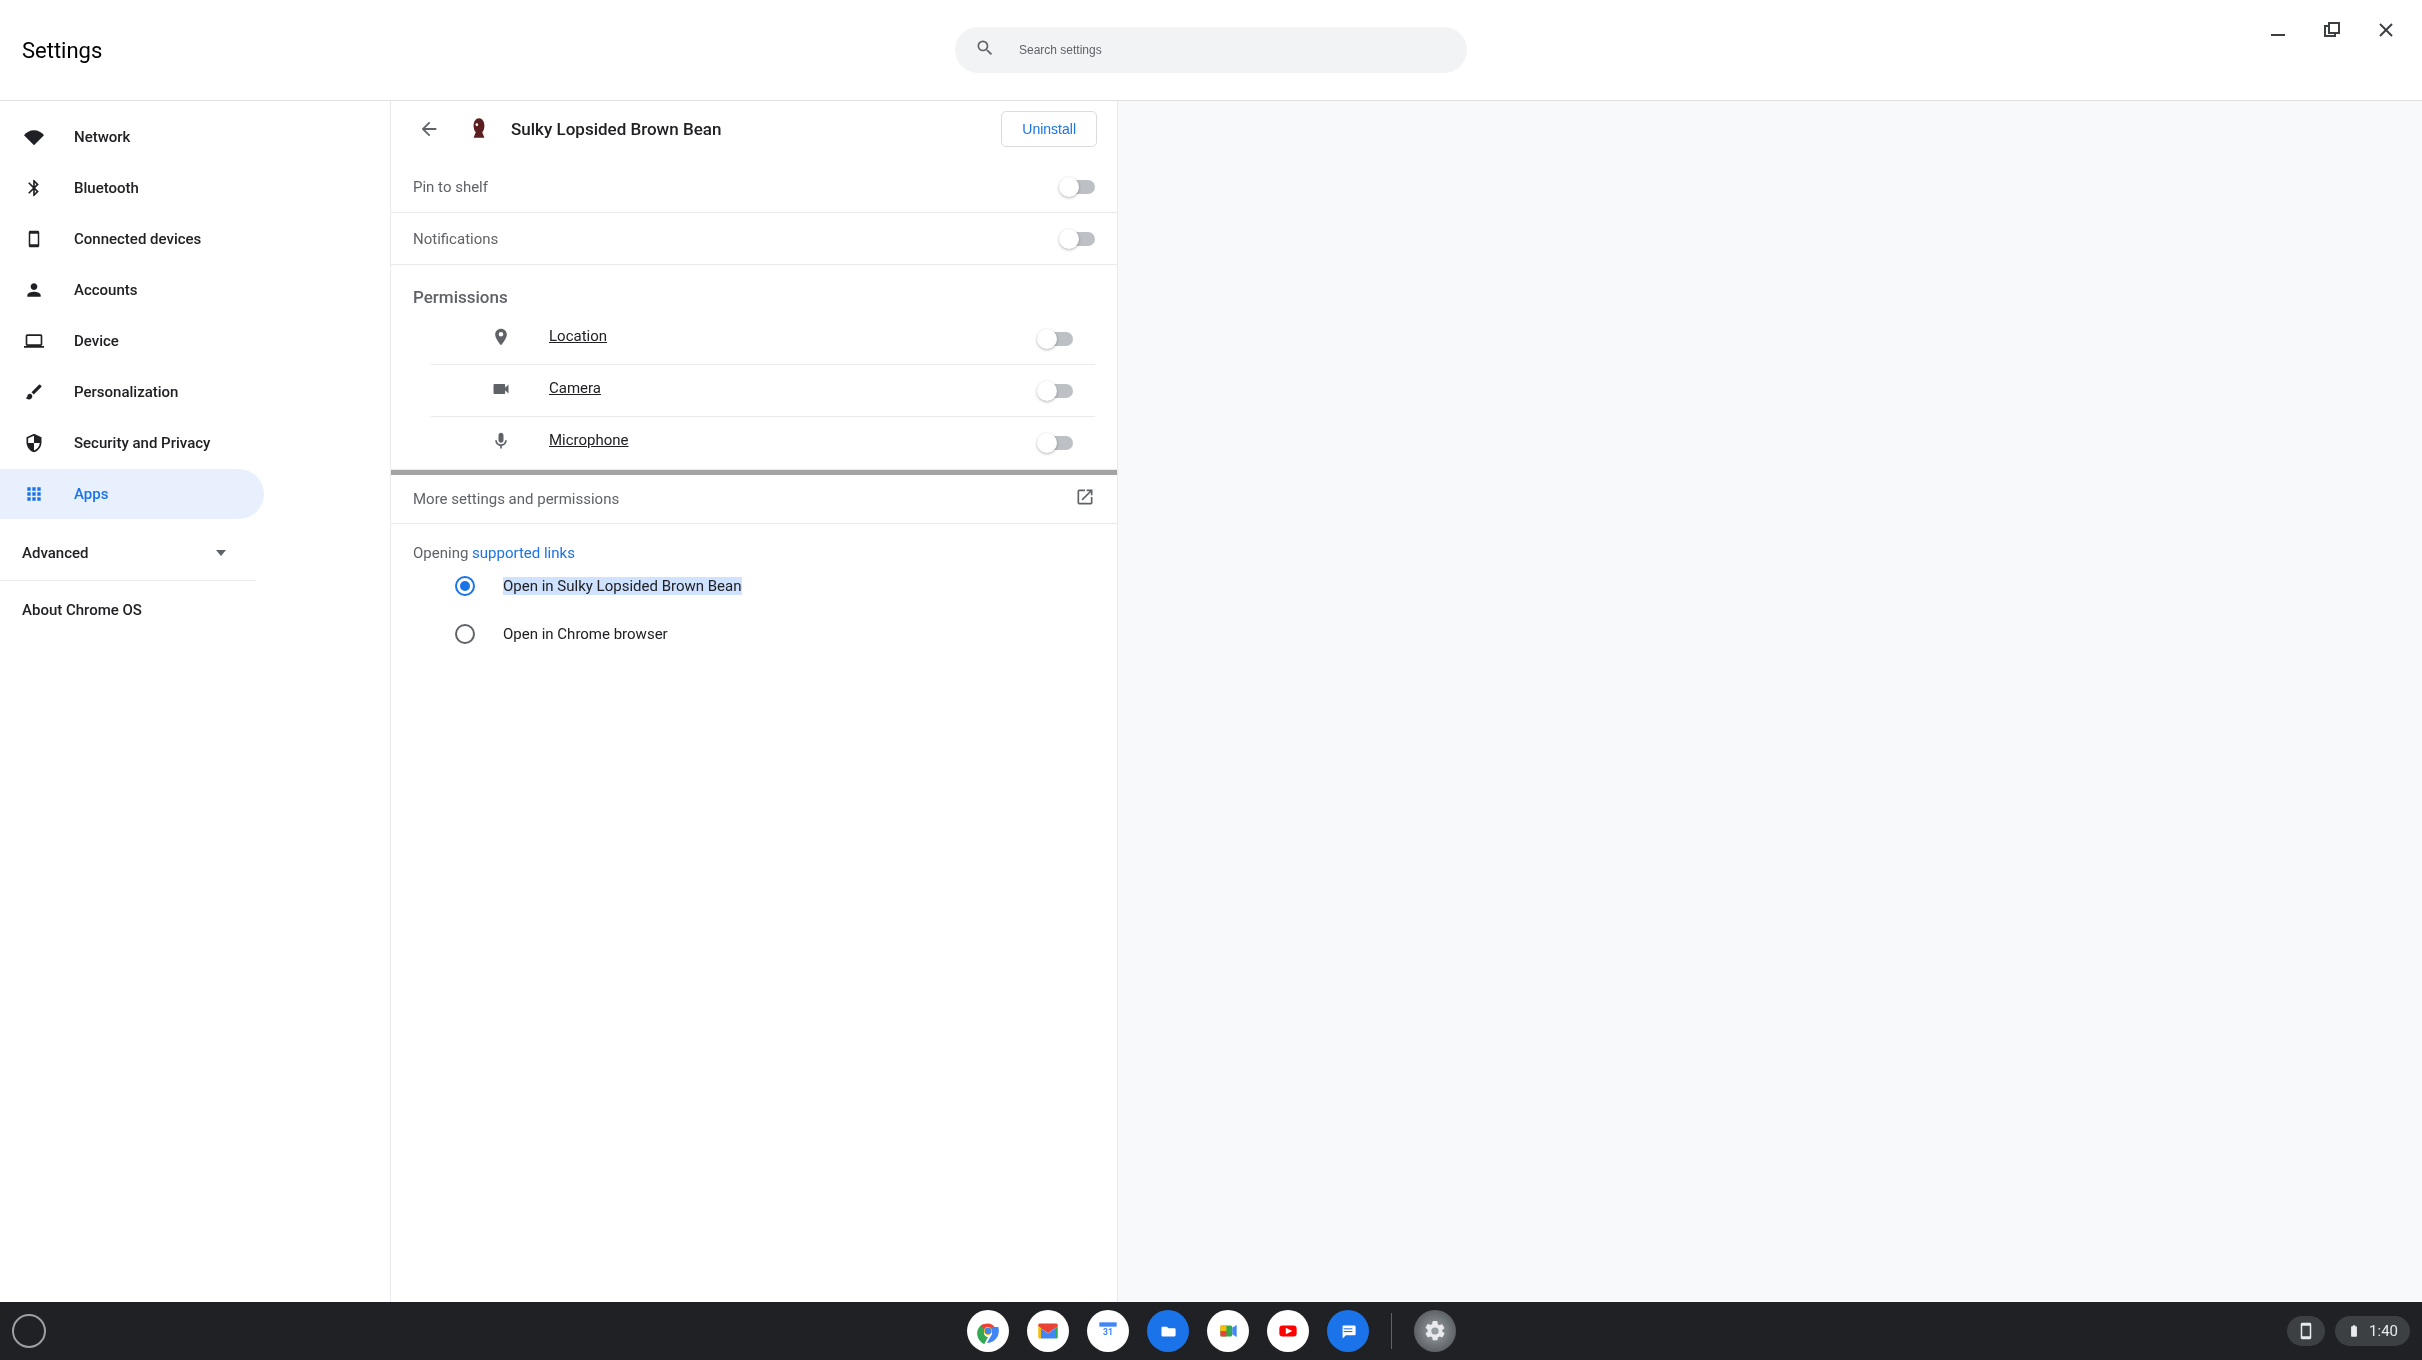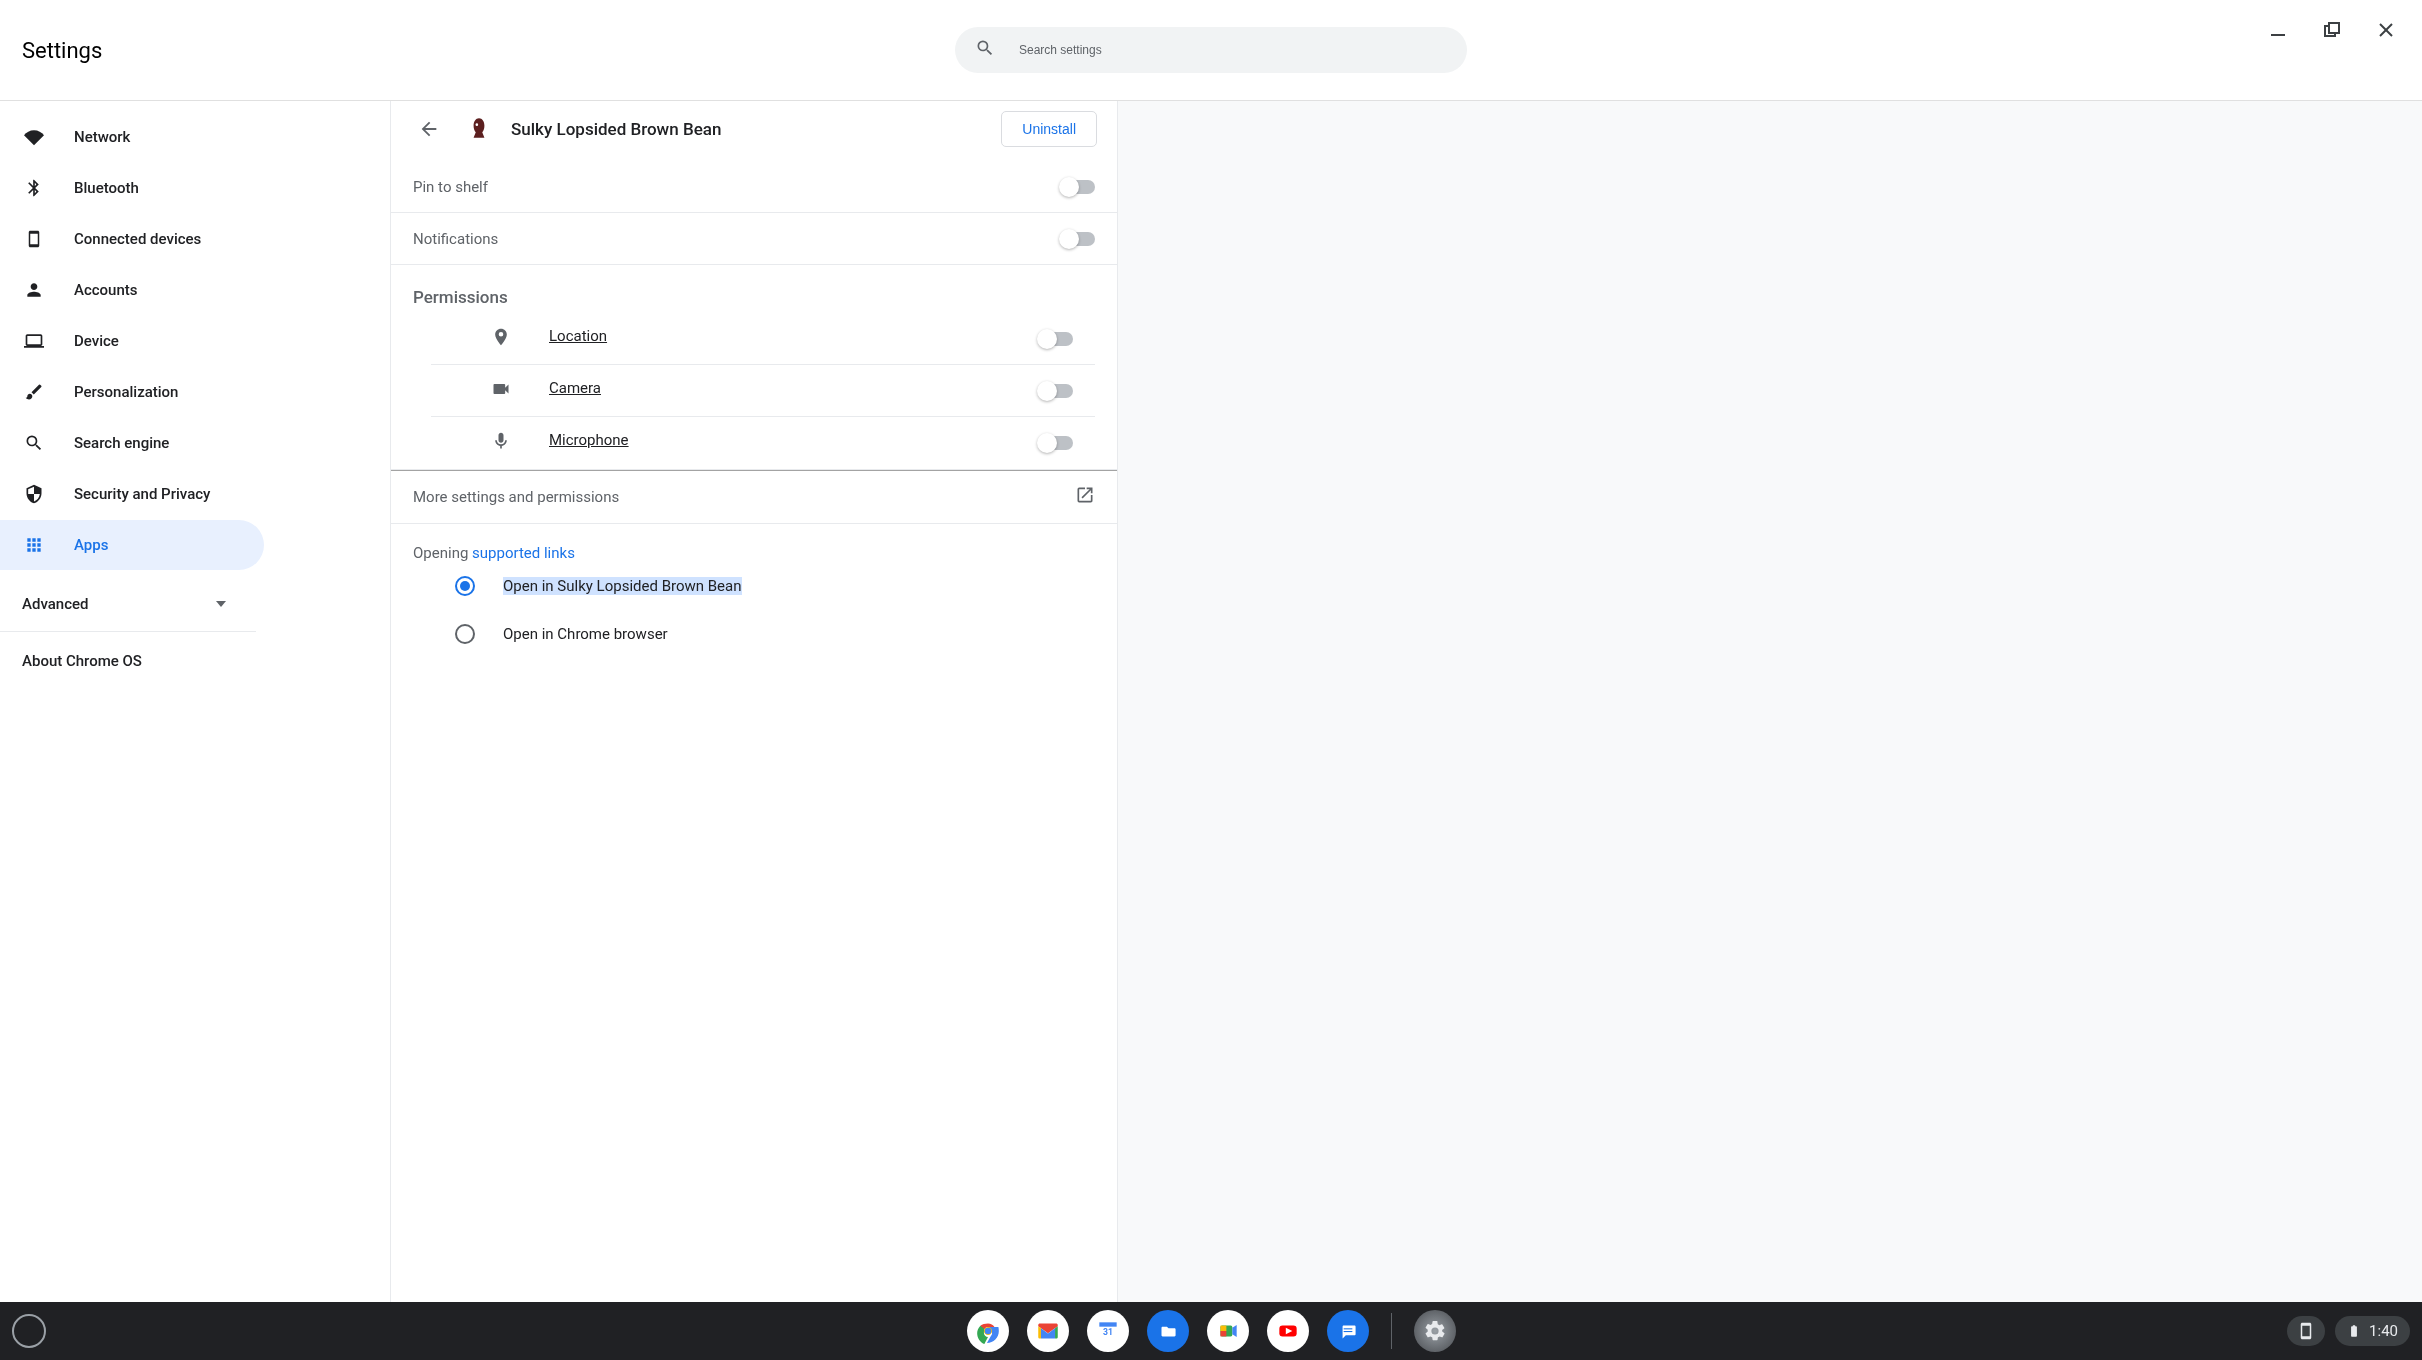--- a/index.html
+++ b/index.html
@@ -42,21 +42,21 @@
   .uninstall-btn { border: 1px solid #dadce0; background: #fff; color: #1a73e8; font-size: 14px; font-weight: 500; padding: 9px 20px; border-radius: 5px; cursor: pointer; }
 
   .row { display: flex; align-items: center; justify-content: space-between; padding: 0 22px; height: 52px; border-bottom: 1px solid #e8eaed; color: #5f6368; font-size: 15px; }
   .row:first-of-type { border-top: 1px solid #e8eaed; }
   .section-label { padding: 22px 22px 6px 22px; color: #5f6368; font-size: 17px; font-weight: 500; }
   .perm-row { display: flex; align-items: center; justify-content: space-between; padding: 0 22px 0 60px; height: 52px; border-bottom: 1px solid #e8eaed; color: #202124; font-size: 15px; margin-left: 40px; margin-right: 0; }
   .perm-row:last-of-type { border-bottom: none; }
   .perm-row .left { display: flex; align-items: flex-start; gap: 38px; text-decoration: underline; }
   .perm-row .left svg { fill: #5f6368; }
   .perm-parent { padding-right: 22px; border-bottom: 1px solid #e8eaed; }
-  .more-row { display: flex; align-items: center; justify-content: space-between; padding: 0 22px; height: 54px; border-top: 1px solid #a3a3a3; border-bottom: 1px solid #e8eaed; color: #5f6368; font-size: 15px; cursor: pointer; }
+  .more-row { display: flex; align-items: center; justify-content: space-between; padding: 0 22px; height: 54px; border-top: 5px solid #a3a3a3; border-bottom: 1px solid #e8eaed; color: #5f6368; font-size: 15px; cursor: pointer; }
   .open-section { padding: 20px 22px 0 22px; font-size: 15px; color: #5f6368; }
   .open-section a { color: #1a73e8; text-decoration: none; }
   .radio-row { display: flex; align-items: center; gap: 28px; padding: 14px 0 14px 64px; font-size: 15px; color: #202124; cursor: pointer; }
   .radio { width: 20px; height: 20px; border: 2px solid #5f6368; border-radius: 50%; display: flex; align-items: center; justify-content: center; }
   .radio.checked { border-color: #1a73e8; }
   .radio.checked::after { content: ""; width: 10px; height: 10px; background: #1a73e8; border-radius: 50%; }
   .highlight { background: #cfe2ff; }
 
   
   .toggle { width: 34px; height: 14px; background: #bdc1c6; border-radius: 7px; position: relative; cursor: pointer; }
@@ -155,28 +155,20 @@
       <span class="icon-slot">
           <svg width="20" height="20" viewBox="0 0 24 24">
             <path d="M7 14c-1.66 0-3 1.34-3 3 0 1.31-1.16 2-2 2 .92 1.22 2.49 2 4 2 2.21 0 4-1.79 4-4 0-1.66-1.34-3-3-3zm13.71-9.37l-1.34-1.34a.996.996 0 00-1.41 0L9 12.25 11.75 15l8.96-8.96a.996.996 0 000-1.41z"></path>
           </svg>
         </span>
       <span class="nav-label">Personalization</span>
     </div>
     <div class="nav-item">
       <span class="icon-slot">
           <svg width="20" height="20" viewBox="0 0 24 24">
-            <path d="M15.5 14h-.79l-.28-.27A6.471 6.471 0 0016 9.5 6.5 6.5 0 109.5 16c1.61 0 3.09-.59 4.23-1.57l.27.28v.79l5 4.99L20.49 19l-4.99-5zm-6 0C7.01 14 5 11.99 5 9.5S7.01 5 9.5 5 14 7.01 14 9.5 11.99 14 9.5 14z"></path>
-          </svg>
-        </span>
-      <span class="nav-label">Search engine</span>
-    </div>
-    <div class="nav-item">
-      <span class="icon-slot">
-          <svg width="20" height="20" viewBox="0 0 24 24">
             <path d="M12 1L3 5v6c0 5.55 3.84 10.74 9 12 5.16-1.26 9-6.45 9-12V5l-9-4zm0 10.99h7c-.53 4.12-3.28 7.79-7 8.94V12H5V6.3l7-3.11v8.8z"></path>
           </svg>
         </span>
       <span class="nav-label">Security and Privacy</span>
     </div>
     <div class="nav-item active">
       <span class="icon-slot">
           <svg width="20" height="20" viewBox="0 0 24 24">
             <path d="M4 8h4V4H4v4zm6 12h4v-4h-4v4zm-6 0h4v-4H4v4zm0-6h4v-4H4v4zm6 0h4v-4h-4v4zm6-10v4h4V4h-4zm-6 4h4V4h-4v4zm6 6h4v-4h-4v4zm0 6h4v-4h-4v4z"></path>
           </svg>

